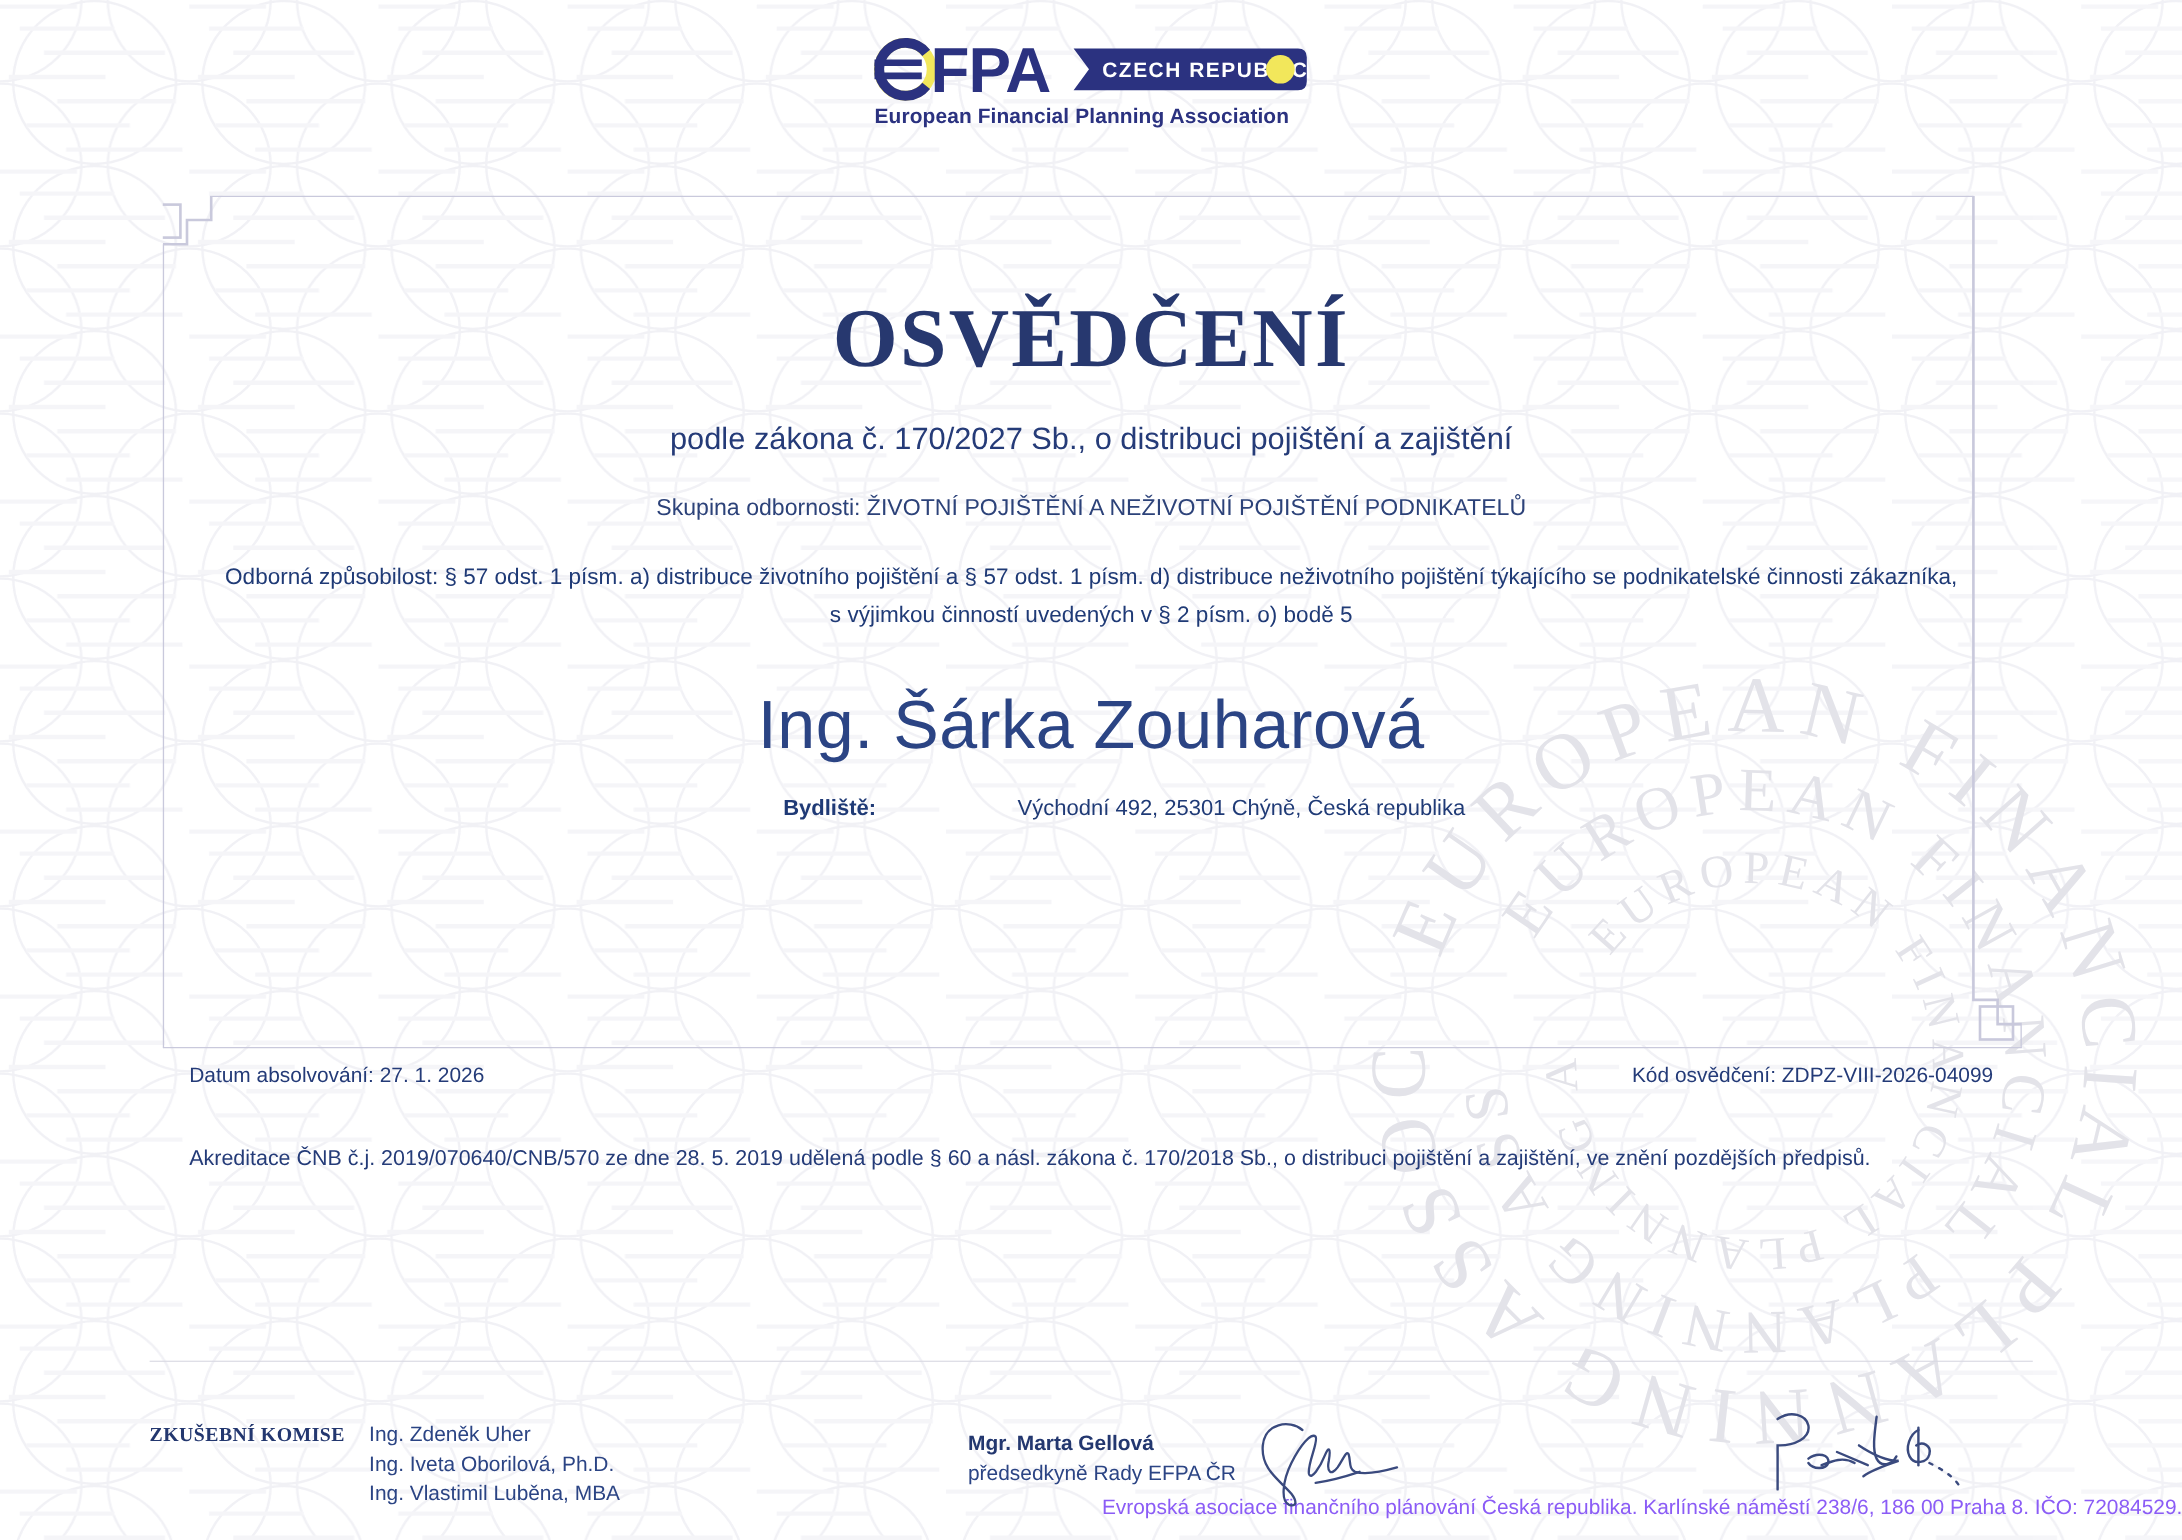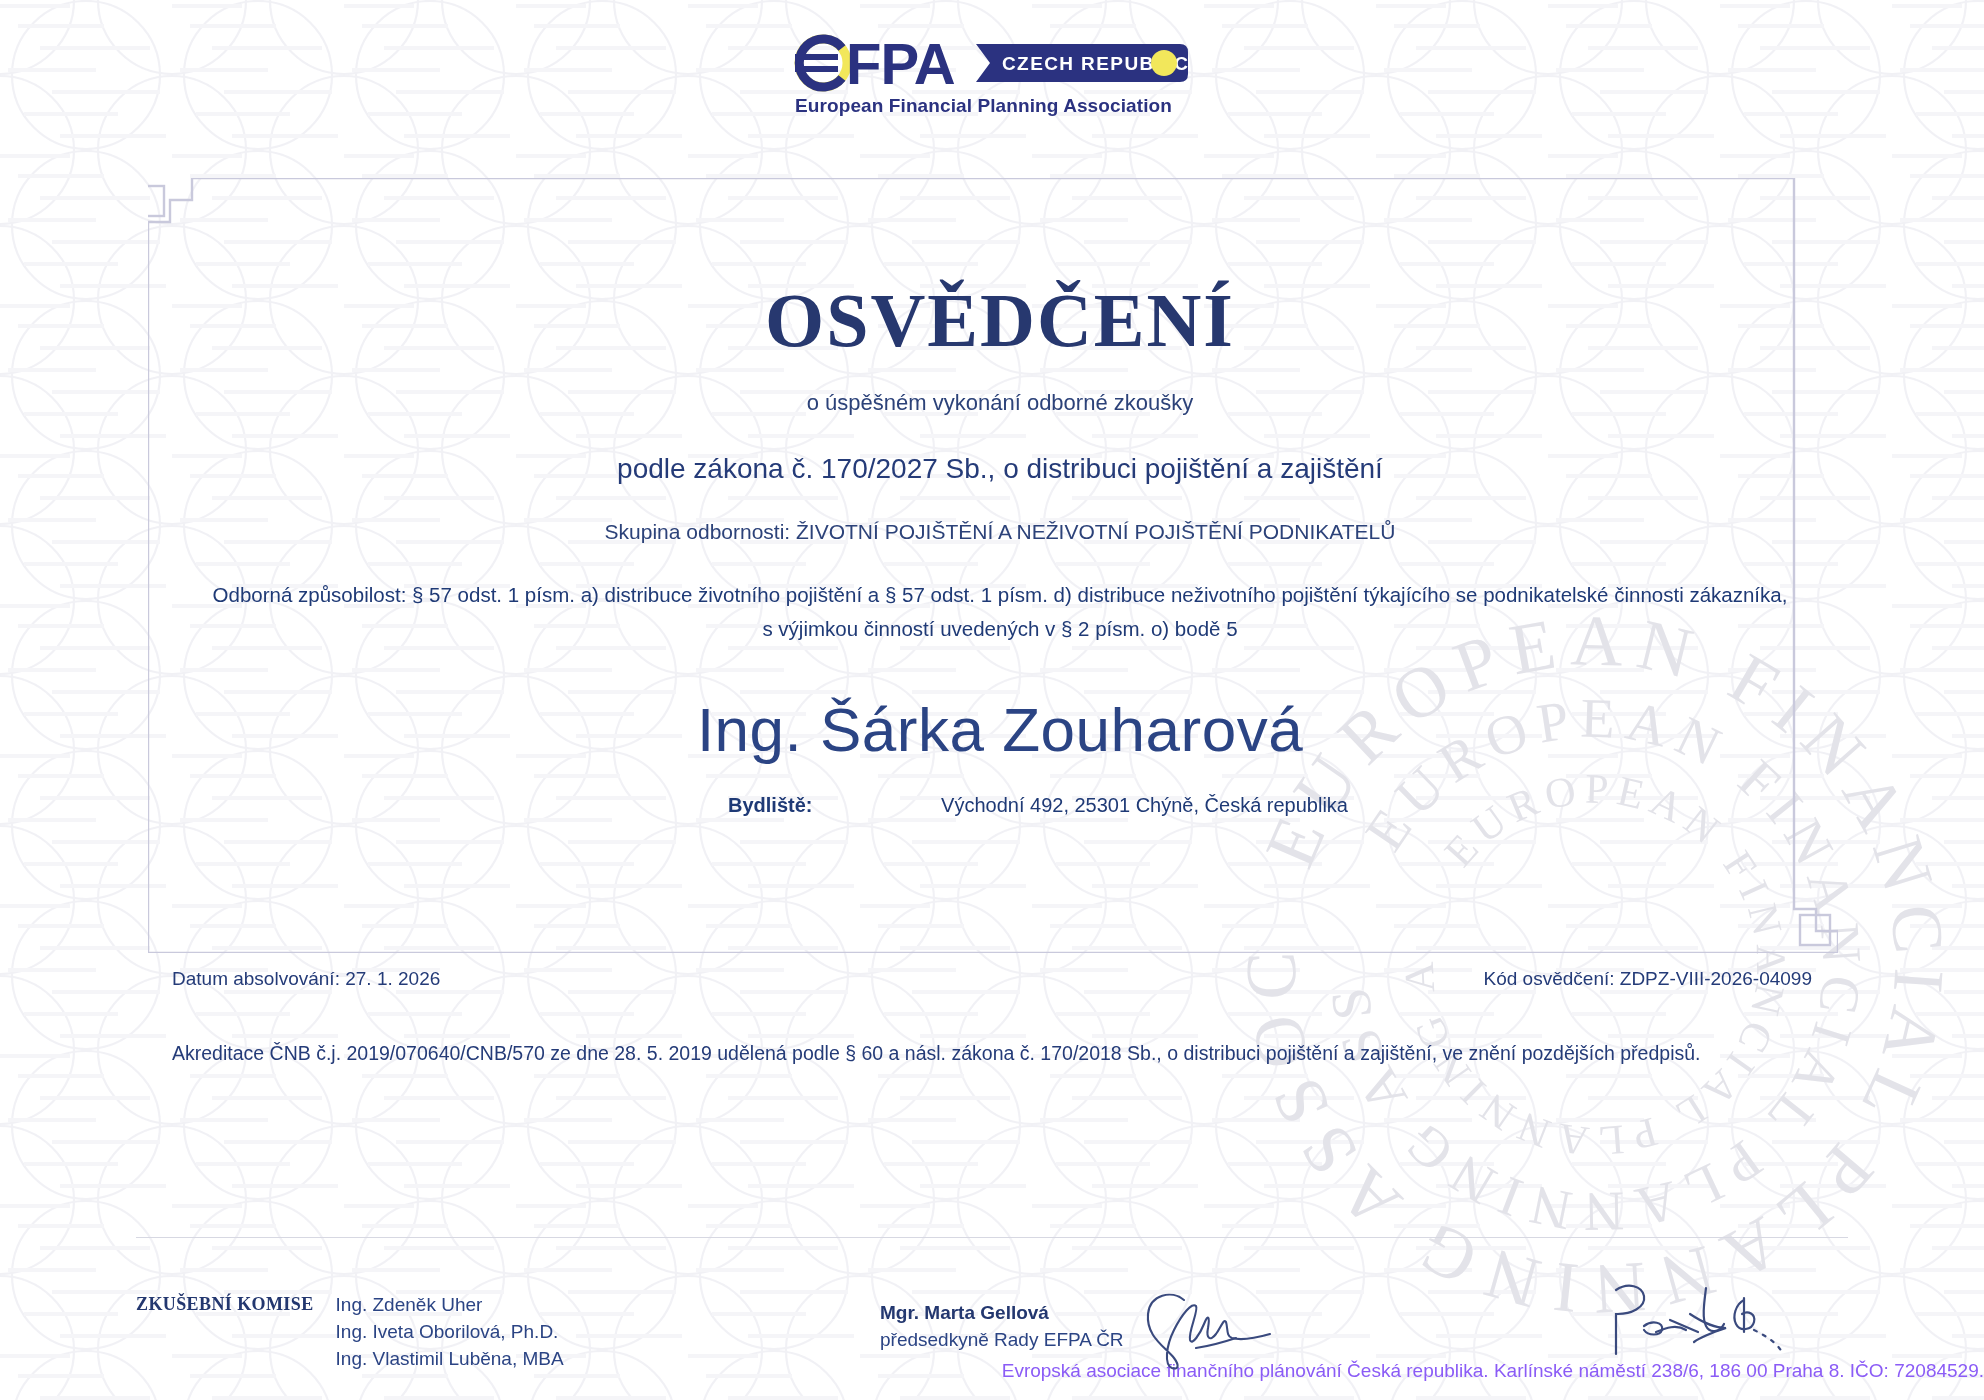--- a/index.html
+++ b/index.html
@@ -57,23 +57,22 @@
     top: 178px;
     width: 1690px;
     height: 775px;
     z-index: 2;
     pointer-events: none;
   }
 
   
   #content {
     position: absolute;
-    left: 0; right: 0; top: 12px;
-    z-index: 4;
-    padding-left: 16px;
+    left: 0; right: 0; top: 0;
+    z-index: 4;
   }
 
   .title {
     text-align: center;
     margin-top: 270px;
     font-family: "Liberation Serif", serif;
     font-weight: bold;
     font-size: 76px;
     letter-spacing: 2px;
     color: #27386f;
@@ -316,21 +315,20 @@
       <rect x="1652" y="737" width="30" height="30"></rect>
 
       <path d="M 0,775 L 1690,775"></path>
     </g>
   </svg>
 
   <div id="content">
 
     <div class="title">OSVĚDČENÍ</div>
 
-    <div class="subtitle">o úspěšném vykonání odborné zkoušky</div>
 
     <div class="law-line">podle zákona č. 170/2027 Sb., o distribuci pojištění a zajištění</div>
 
     <div class="group-line">Skupina odbornosti: ŽIVOTNÍ POJIŠTĚNÍ A NEŽIVOTNÍ POJIŠTĚNÍ PODNIKATELŮ</div>
 
     <div class="qualification">Odborná způsobilost: § 57 odst. 1 písm. a) distribuce životního pojištění a § 57 odst. 1 písm. d) distribuce neživotního pojištění týkajícího se podnikatelské činnosti zákazníka, s výjimkou činností uvedených v § 2 písm. o) bodě 5</div>
 
     <div class="person-name">Ing. Šárka Zouharová</div>
 
     <div class="details">

